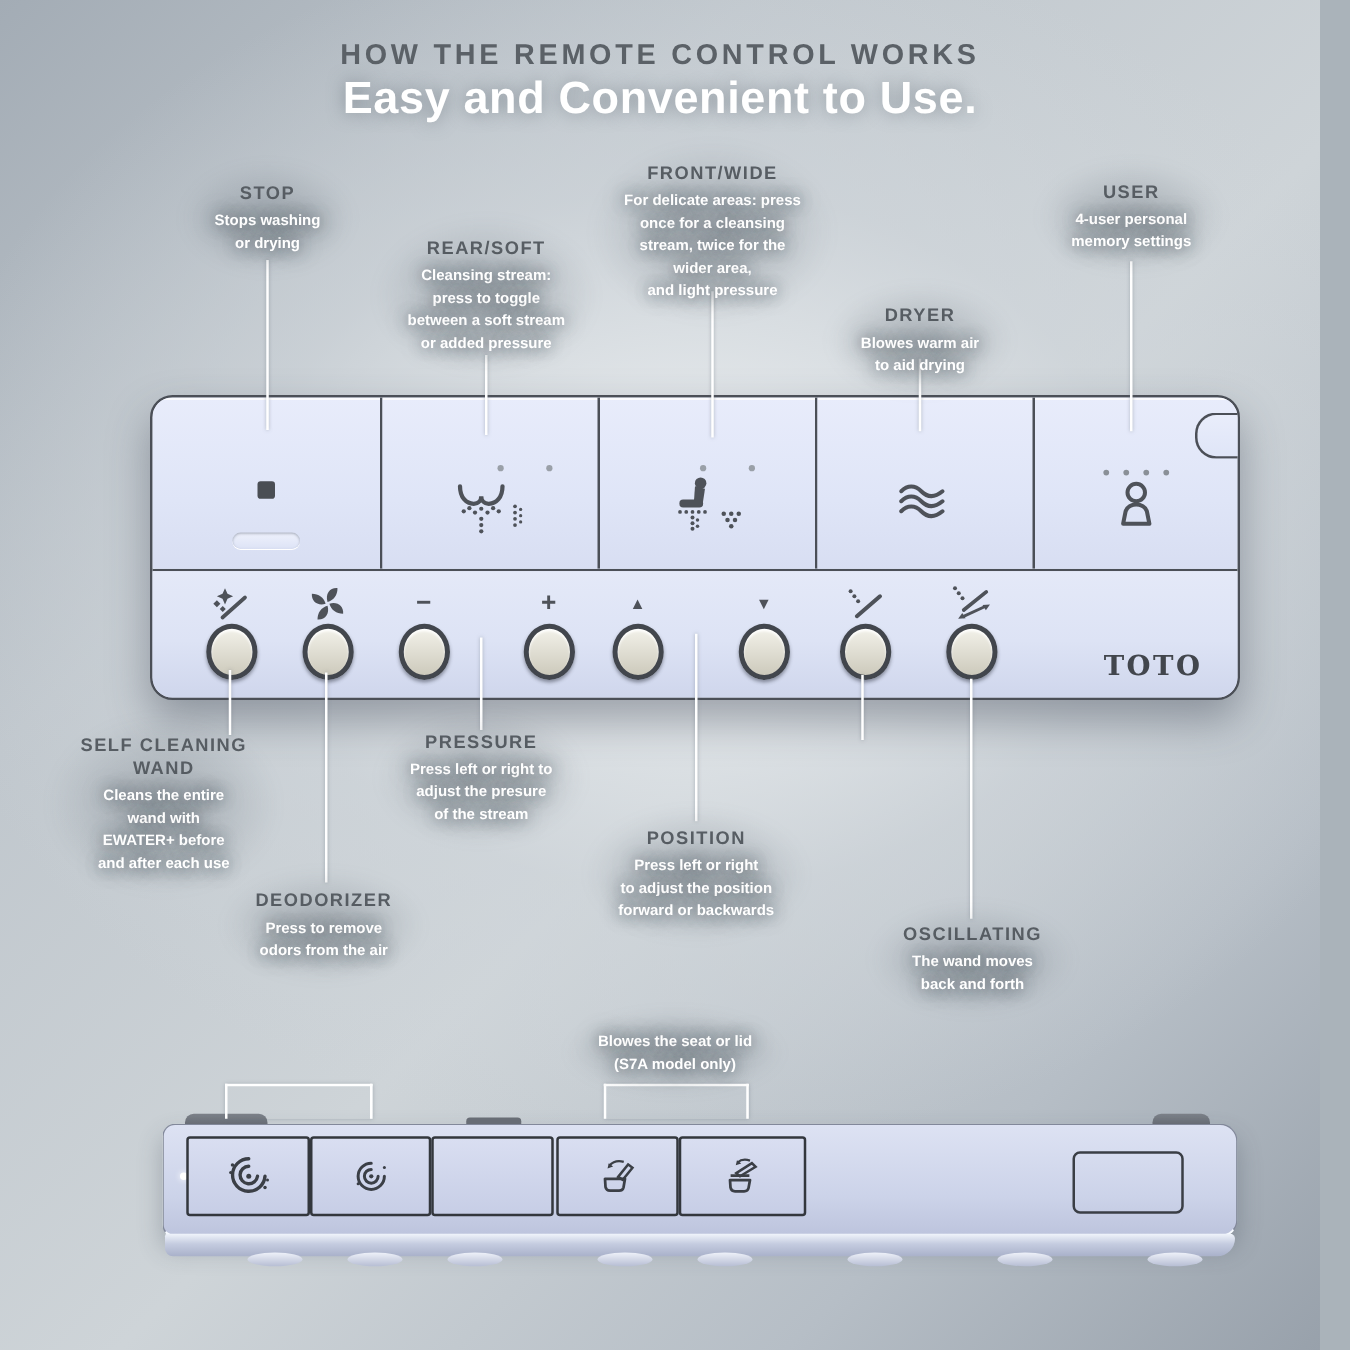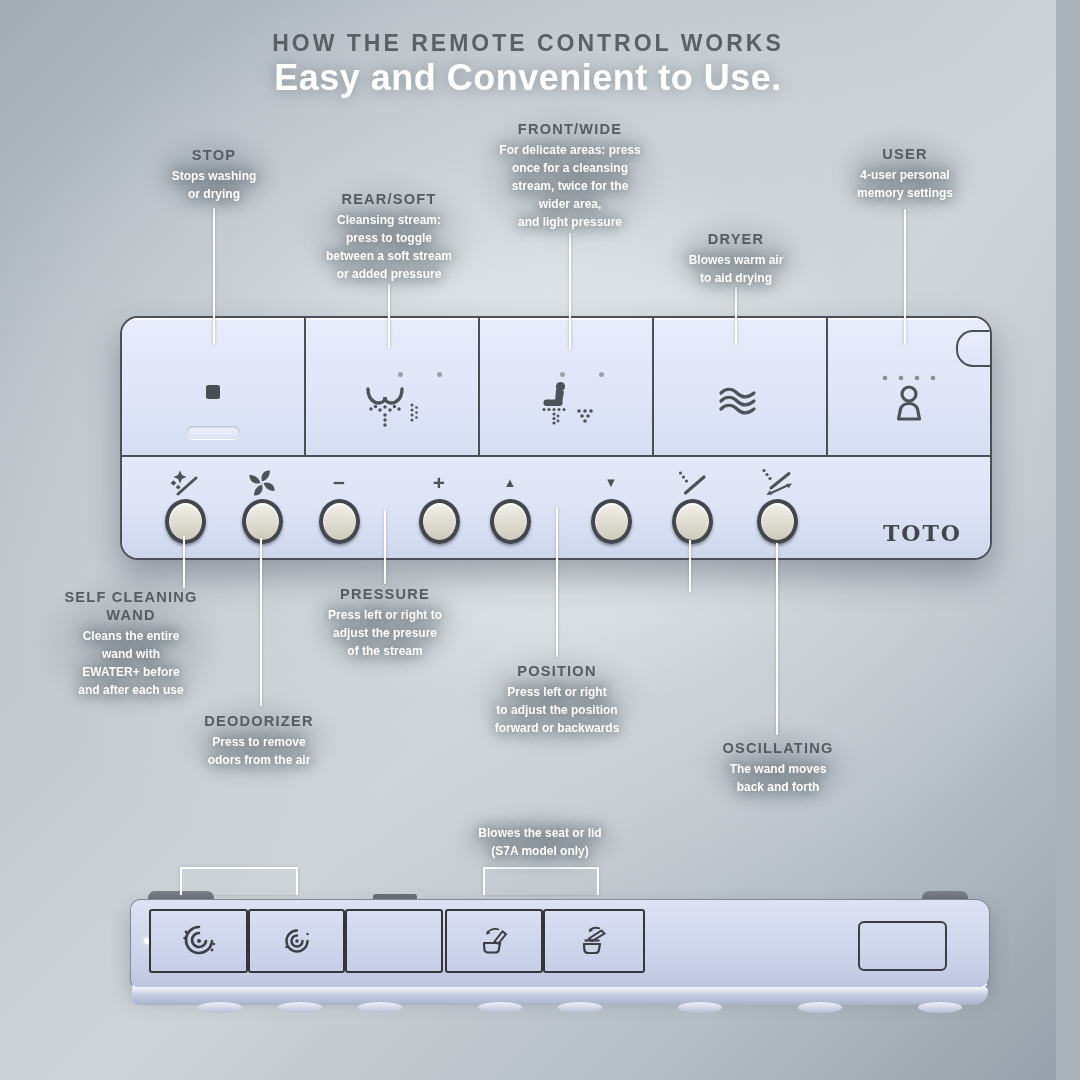--- a/index.html
+++ b/index.html
@@ -15,22 +15,22 @@
     font-size:36px;font-weight:600;letter-spacing:.5px;
     text-shadow:0 0 14px rgba(84,94,104,.55);}
   
   .cl{position:absolute;transform:translateX(-50%);text-align:center;z-index:6;}
   .cl::before{content:"";position:absolute;inset:-16px -26px;z-index:-1;
     background:radial-gradient(closest-side,rgba(88,98,108,.34),rgba(88,98,108,0));filter:blur(5px);}
   .cl .h{color:#575d63;font-size:14.6px;font-weight:700;letter-spacing:1.2px;
     line-height:18px;white-space:pre-line;margin-bottom:3px;}
   .cl .b{color:#fff;font-size:12px;font-weight:600;line-height:18px;white-space:pre-line;
     text-shadow:0 0 10px rgba(73,82,92,.8),0 0 22px rgba(73,82,92,.45);}
-  #co-stop{left:214px;top:146px}#co-rear{left:389px;top:190px}#co-front{left:570px;top:120px}
-  #co-dryer{left:736px;top:230px}#co-user{left:905px;top:145px}
+  #co-stop{left:214px;top:146px}#co-rear{left:389px;top:190px}#co-front{left:570px;top:130px}
+  #co-dryer{left:736px;top:244px}#co-user{left:905px;top:145px}
   #co-self{left:131px;top:588px}#co-press{left:385px;top:585px}#co-deo{left:259px;top:712px}
   #co-pos{left:557px;top:662px}#co-pul{left:690px;top:593px}#co-osc{left:778px;top:739px}
   #co-flush{left:237px;top:824px}#co-seat{left:540px;top:824px}
   
   .lead{position:absolute;width:2px;background:#fff;z-index:5;box-shadow:0 0 3px rgba(110,120,130,.5);}
   #ln-stop{left:213px;top:208px;height:136px}#ln-rear{left:388px;top:284px;height:64px}
   #ln-front{left:569px;top:233px;height:117px}#ln-dryer{left:735px;top:287px;height:58px}
   #ln-user{left:904px;top:209px;height:136px}
   #ln-self{left:183px;top:536px;height:52px}#ln-deo{left:260px;top:538px;height:168px}
   #ln-press{left:384px;top:510px;height:74px}#ln-pos{left:556px;top:507px;height:150px}

